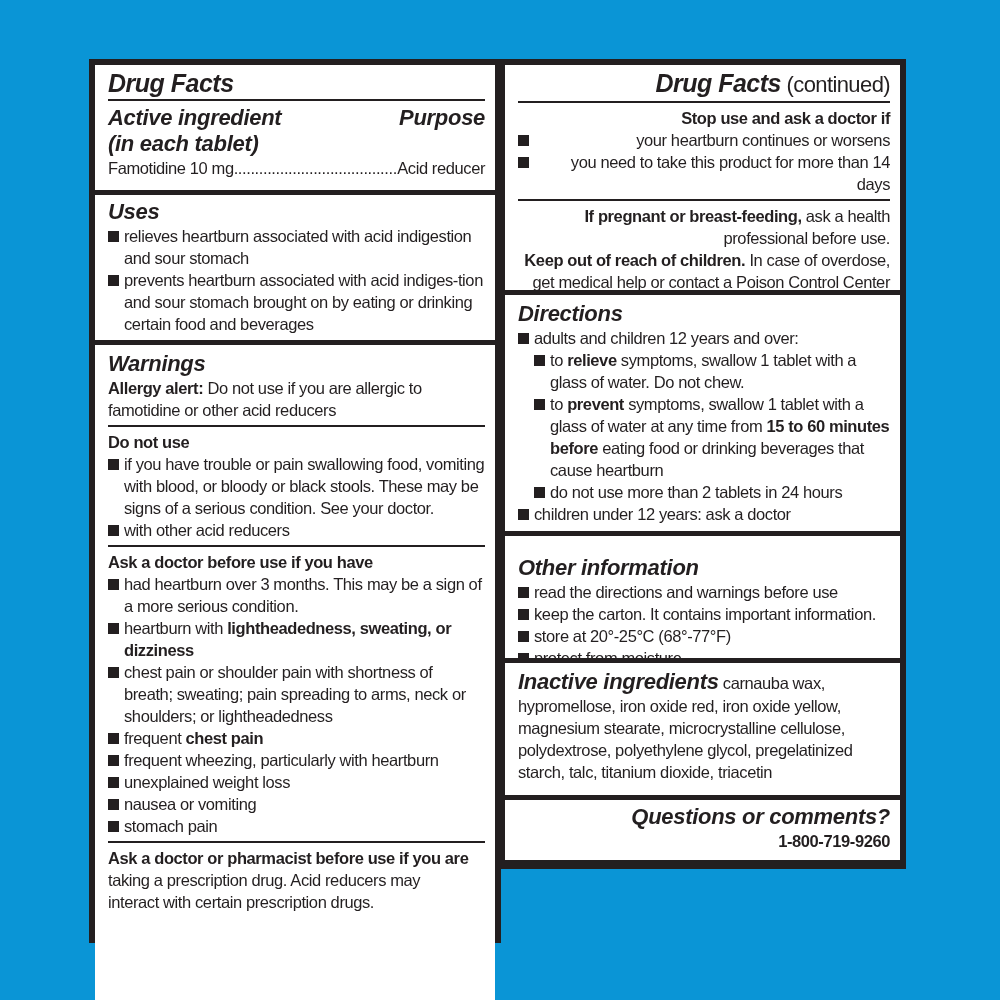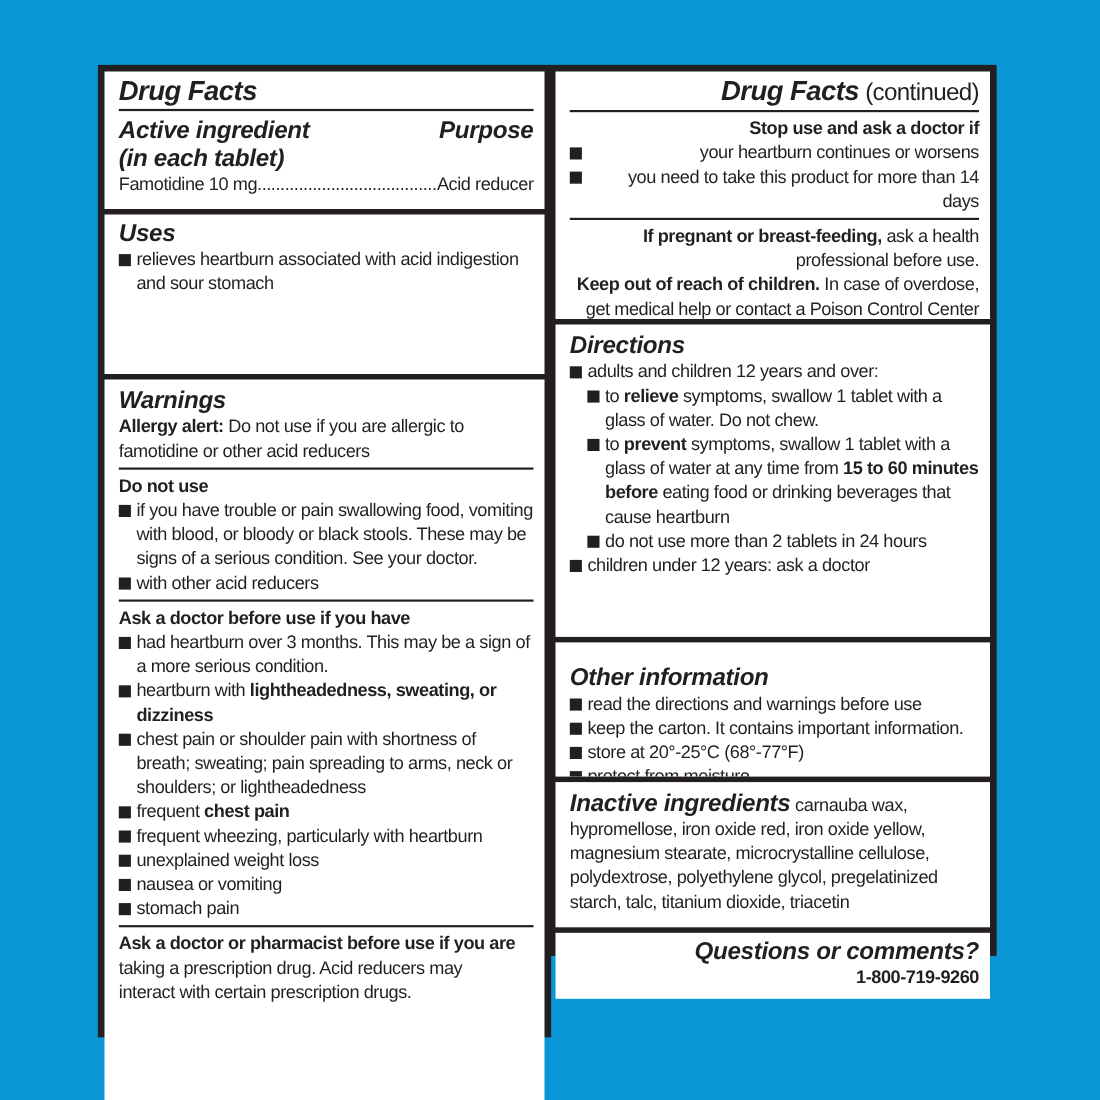--- a/index.html
+++ b/index.html
@@ -43,20 +43,21 @@
     <div class="row t">
       <span>Famotidine 10 mg</span>
       <span class="dots">........................................................</span>
       <span>Acid reducer</span>
     </div>
   </div>
 
   <div class="box" style="height:145px;">
     <div class="h2">Uses</div>
     <div class="li">relieves heartburn associated with acid indigestion and sour stomach</div>
+    <div class="li">prevents heartburn associated with acid indiges-tion and sour stomach brought on by eating or drinking certain food and beverages</div>
   </div>
 
   <div class="box rel" style="height:709px; padding-top:6px;">
     <div class="h2">Warnings</div>
     <div class="t"><span class="b">Allergy alert:</span><span> Do not use if you are allergic to famotidine or other acid reducers</span></div>
     <div class="rule" style="margin-top:4px;"></div>
     <div class="t b">Do not use</div>
     <div class="li">if you have trouble or pain swallowing food, vomiting with blood, or bloody or black stools. These may be signs of a serious condition. See your doctor.</div>
     <div class="li">with other acid reducers</div>
     <div class="rule" style="margin-top:4px;"></div>
@@ -82,21 +83,21 @@
     <div class="h1"><span>Drug Facts</span><span class="cont"> (continued)</span></div>
     <div class="rule"></div>
     <div class="t b">Stop use and ask a doctor if</div>
     <div class="li">your heartburn continues or worsens</div>
     <div class="li">you need to take this product for more than 14 days</div>
     <div class="rule" style="margin-top:4px;"></div>
     <div class="t"><span class="b">If pregnant or breast-feeding,</span><span> ask a health professional before use.</span></div>
     <div class="t"><span class="b">Keep out of reach of children.</span><span> In case of overdose, get medical help or contact a Poison Control Center right away. (1-800-222-1222)</span></div>
   </div>
 
-  <div class="box" style="height:284px; padding-top:6px;">
+  <div class="box" style="height:236px; padding-top:6px;">
     <div class="h2">Directions</div>
     <div class="li">adults and children 12 years and over:</div>
     <div class="li sub"><span>to </span><span class="b">relieve</span><span> symptoms, swallow 1 tablet with a glass of water. Do not chew.</span></div>
     <div class="li sub"><span>to </span><span class="b">prevent</span><span> symptoms, swallow 1 tablet with a glass of water at any time from </span><span class="b">15 to 60 minutes before</span><span> eating food or drinking beverages that cause heartburn</span></div>
     <div class="li sub">do not use more than 2 tablets in 24 hours</div>
     <div class="li">children under 12 years: ask a doctor</div>
   </div>
 
   <div class="box" style="height:122px; padding-top:19px;">
     <div class="h2">Other information</div>

